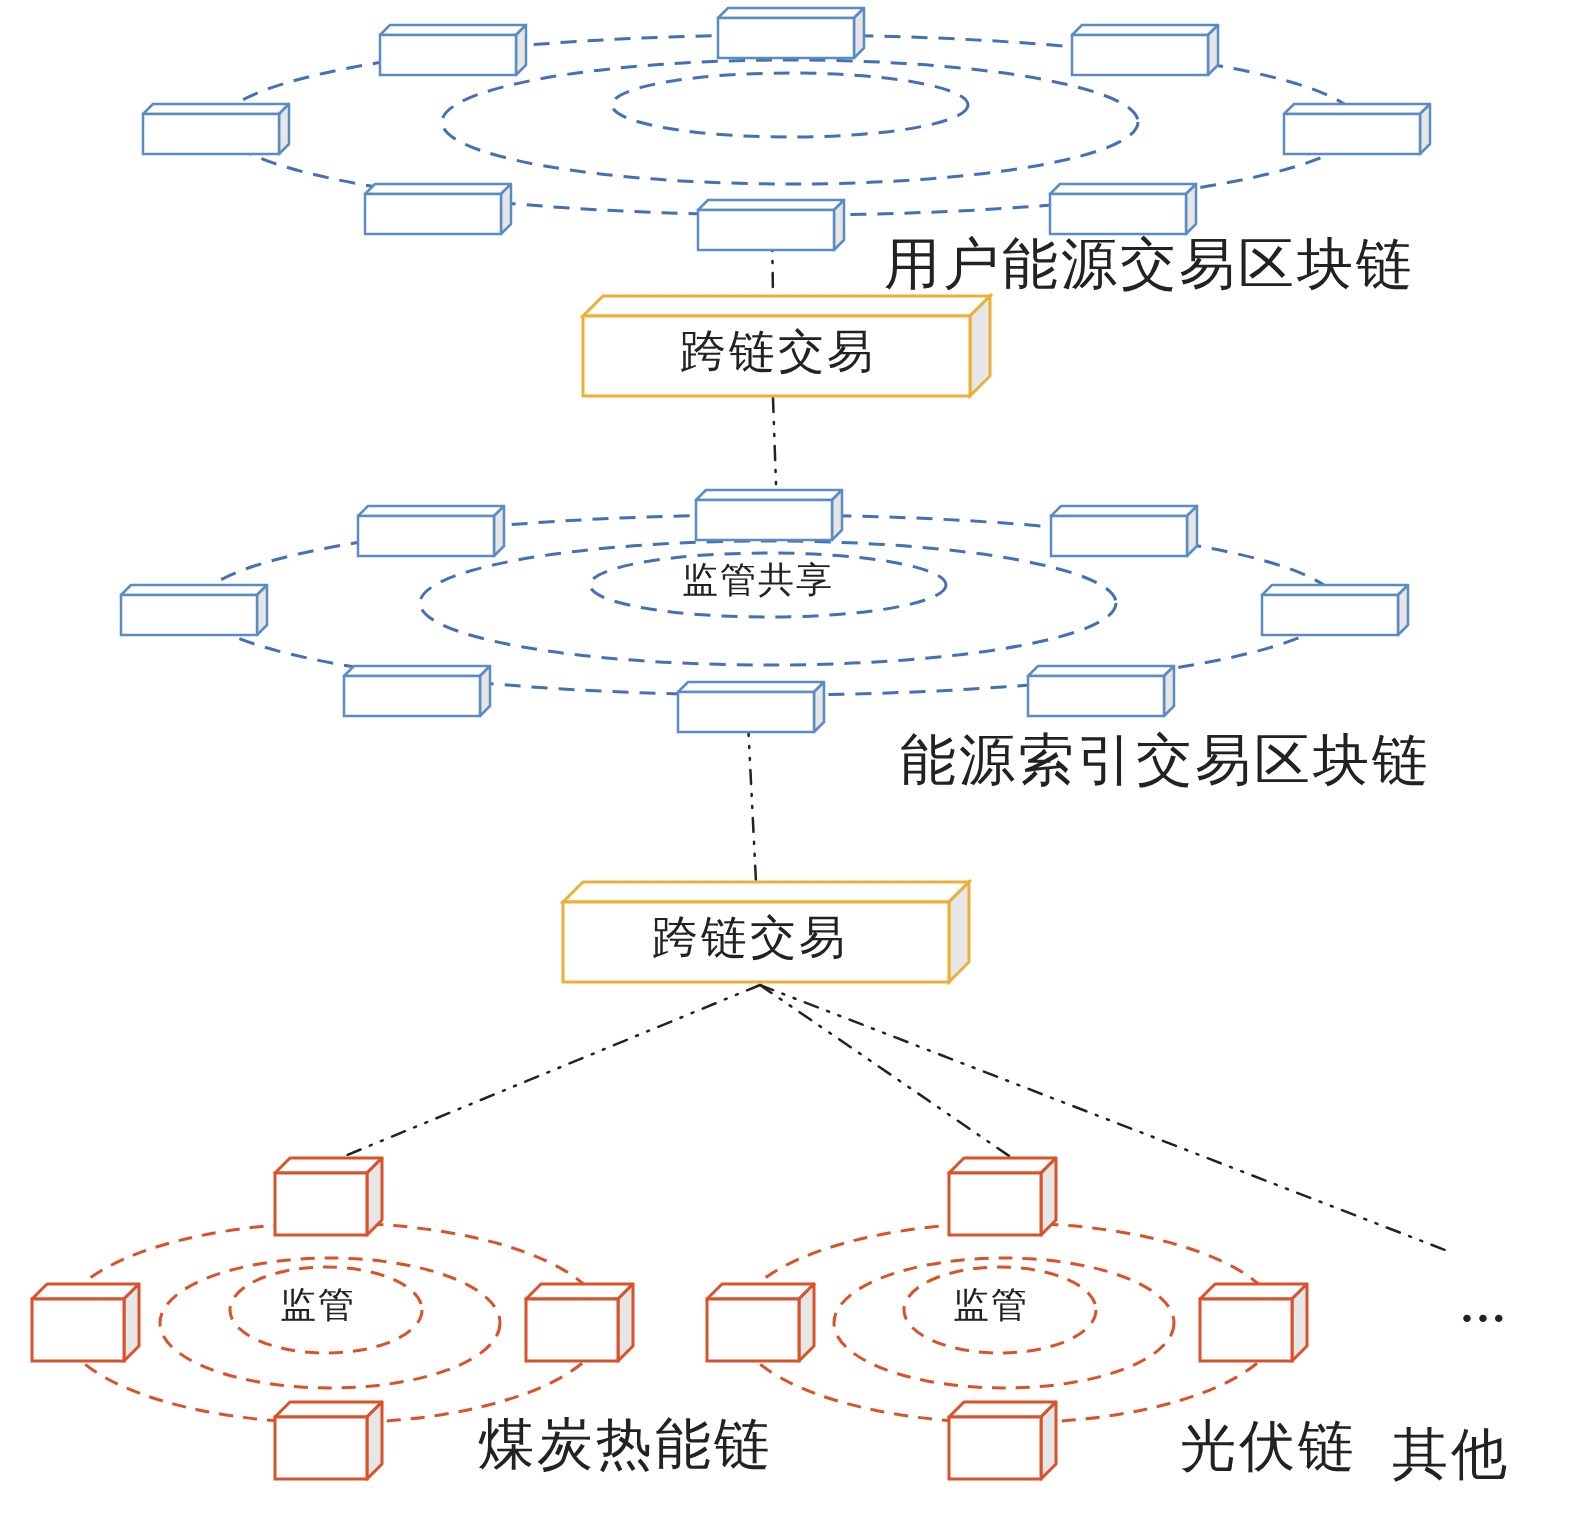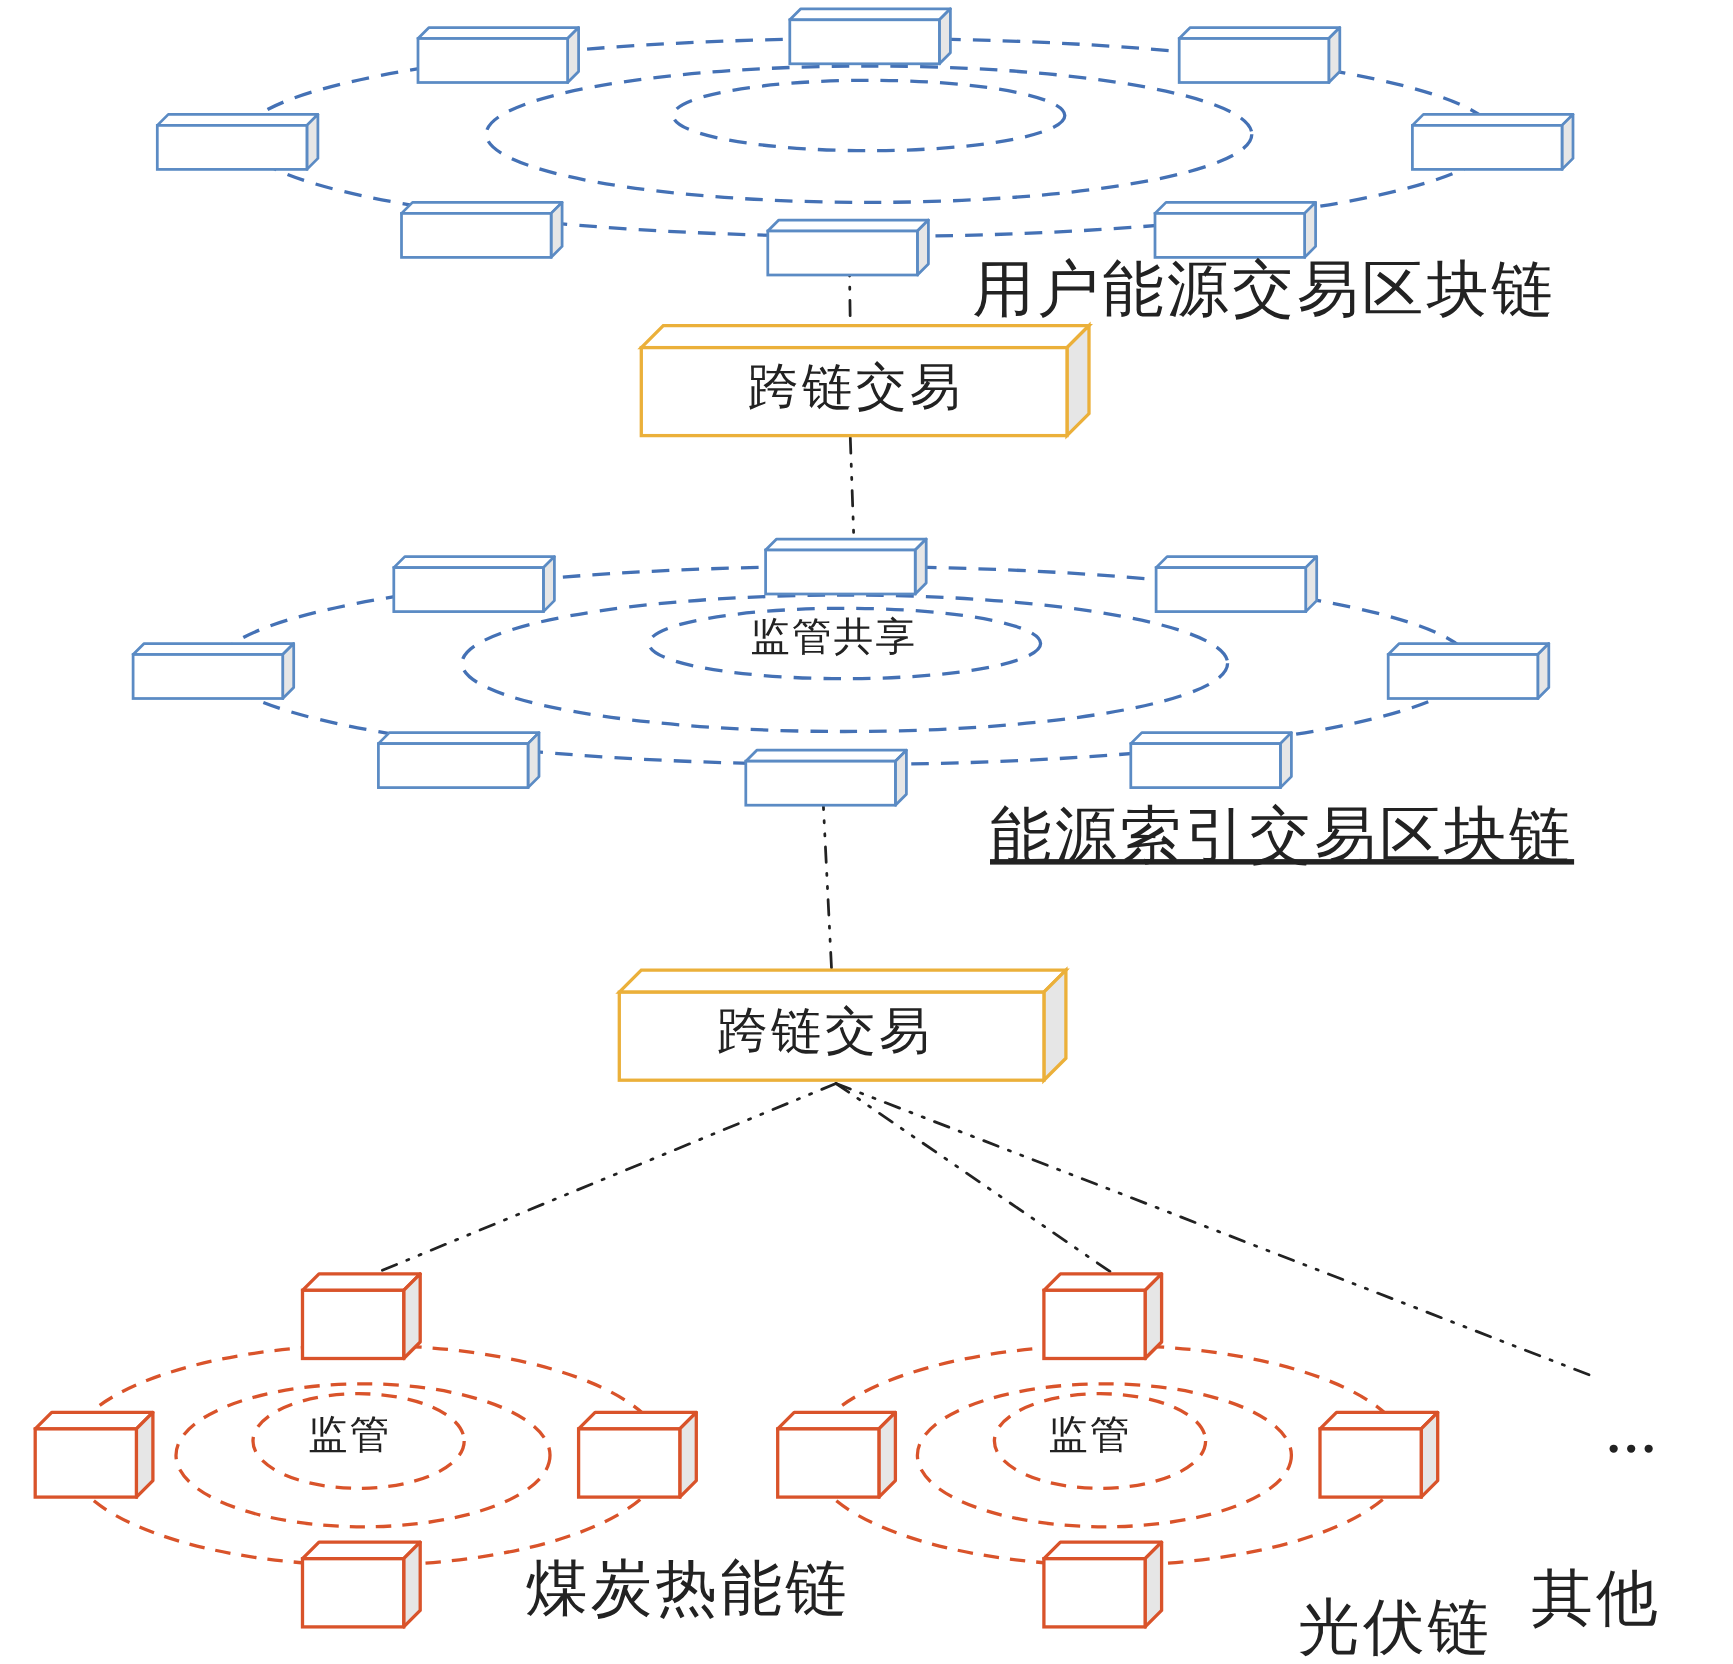--- a/index.html
+++ b/index.html
@@ -198,20 +198,20 @@
           <polygon points="1041,1417 1056,1402 1056,1464 1041,1479" fill="#e6e6e6" stroke="#d9532a" stroke-width="3" stroke-linejoin="round"></polygon>
           <rect x="949" y="1417" width="92" height="62" fill="#fff" stroke="#d9532a" stroke-width="3"></rect>
         </g>
       </g>
   </g>
 </svg>
 
 <div class="lbl chain-label" style="left:884px; top:236px;">用户能源交易区块链</div>
 <div class="lbl cc-label" style="left:680px; top:332px;">跨链交易</div>
 <div class="lbl center-label" style="left:682px; top:562px;">监管共享</div>
-<div class="lbl chain-label" style="left:900px; top:732px;text-decoration:underline;">能源索引交易区块链</div>
+<div class="lbl chain-label" style="left:900px; top:732px;">能源索引交易区块链</div>
 <div class="lbl cc-label" style="left:652px; top:918px;">跨链交易</div>
 <div class="lbl center-label" style="left:280px; top:1287px;">监管</div>
 <div class="lbl chain-label" style="left:478px; top:1420px;font-family:Liberation Mono, monospace;">煤炭热能链</div>
 <div class="lbl center-label" style="left:953px; top:1287px;">监管</div>
-<div class="lbl chain-label" style="left:1180px; top:1452px;">光伏链</div>
+<div class="lbl chain-label" style="left:1180px; top:1418px;">光伏链</div>
 <div class="lbl dots" style="left:1460px; top:1298px;">···</div>
 <div class="lbl chain-label" style="left:1392px; top:1426px;">其他</div>
 
 </body></html>

